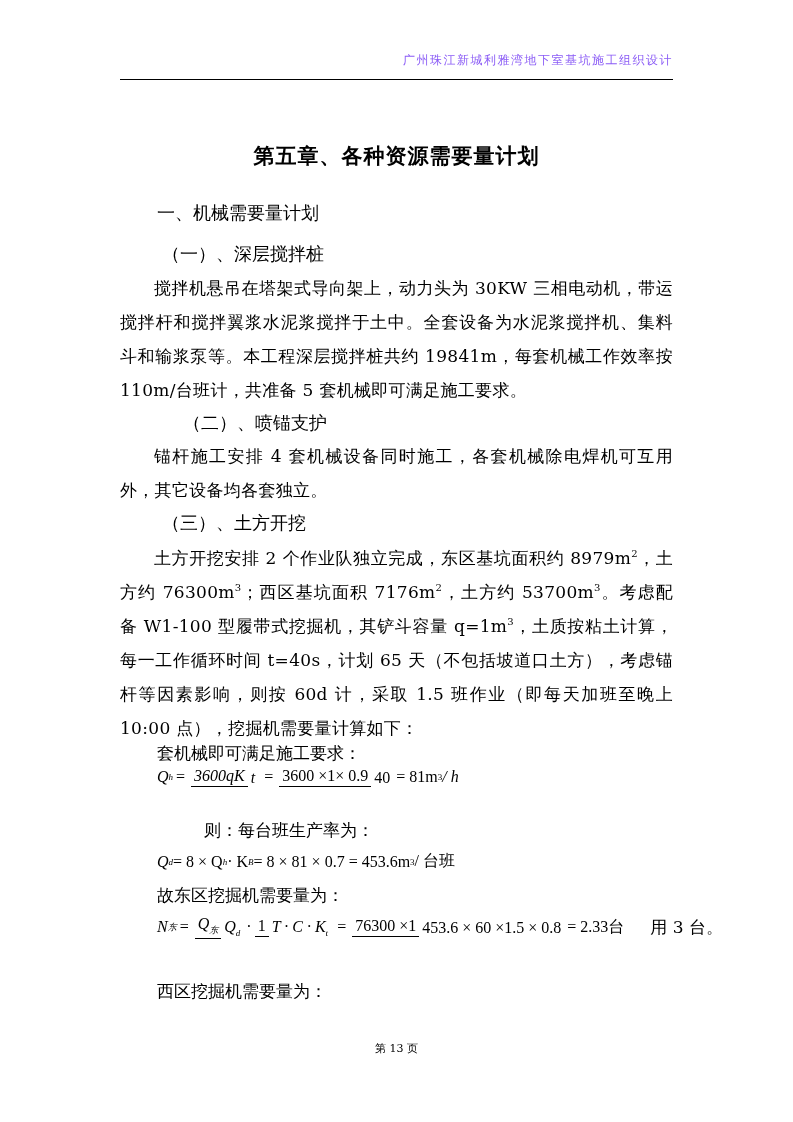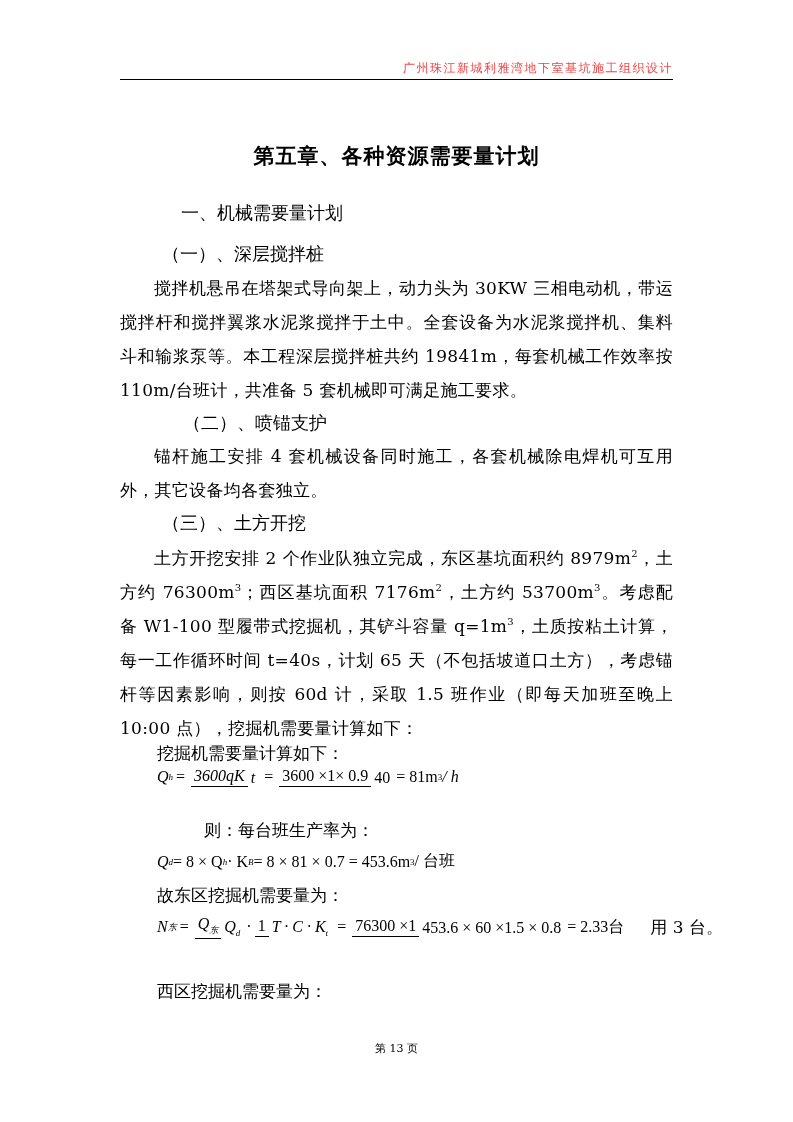--- a/index.html
+++ b/index.html
@@ -1,19 +1,19 @@
 <!DOCTYPE html>
 <html><head>
 <meta charset="utf-8">
 <style>
   html, body { margin: 0; padding: 0; background: #ffffff; }
   body { width: 793px; height: 1122px; position: relative; overflow: hidden;
          font-family: "DejaVu Serif", "Liberation Serif", serif; color: #000; }
-  .header-text { position: absolute; top: 60px; right: 120px; font-size: 12px;
-                 letter-spacing: 1.5px; color: #ef4444; }
+  .header-text { position: absolute; top: 52px; right: 120px; font-size: 12px;
+                 letter-spacing: 1.5px; color: #8b5cf6; }
   .header-rule { position: absolute; top: 79px; left: 120px; width: 553px; height: 0;
                  border-top: 1.5px solid #000; }
   .chapter-title { position: absolute; top: 142px; left: 0; width: 793px; text-align: center;
                    font-family: "DejaVu Sans", "Liberation Sans", sans-serif; font-weight: bold;
                    font-size: 21px; letter-spacing: 1px; }
   .h1 { position: absolute; left: 157px; font-family: "DejaVu Sans", "Liberation Sans", sans-serif;
         font-size: 18px; }
   .h2 { position: absolute; left: 162px; font-family: "DejaVu Sans", "Liberation Sans", sans-serif;
         font-size: 18px; }
   .para { position: absolute; left: 120px; width: 553px; font-size: 17px; line-height: 34px;
@@ -33,32 +33,32 @@
   .footer { position: absolute; top: 1041px; left: 0; width: 793px; text-align: center; font-size: 11px; }
 </style>
 </head>
 <body>
 
 <div class="header-text">广州珠江新城利雅湾地下室基坑施工组织设计</div>
 <div class="header-rule"></div>
 
 <div class="chapter-title">第五章、各种资源需要量计划</div>
 
-<div class="h1" style="top:201px;margin-left:24px;">一、机械需要量计划</div>
+<div class="h1" style="top:201px;">一、机械需要量计划</div>
 
 <div class="h2" style="top:242px;">（一）、深层搅拌桩</div>
 <div class="para" style="top:271px;">搅拌机悬吊在塔架式导向架上，动力头为 30KW 三相电动机，带运搅拌杆和搅拌翼浆水泥浆搅拌于土中。全套设备为水泥浆搅拌机、集料斗和输浆泵等。本工程深层搅拌桩共约 19841m，每套机械工作效率按 110m/台班计，共准备 5 套机械即可满足施工要求。</div>
 
 <div class="h2" style="top:411px;margin-left:21px;">（二）、喷锚支护</div>
 <div class="para" style="top:439px;">锚杆施工安排 4 套机械设备同时施工，各套机械除电焊机可互用外，其它设备均各套独立。</div>
 
 <div class="h2" style="top:511px;">（三）、土方开挖</div>
 <div class="para" style="top:541px;"><span>土方开挖安排 2 个作业队独立完成，东区基坑面积约 8979m</span><sup>2</sup><span>，土方约 76300m</span><sup>3</sup><span>；西区基坑面积 7176m</span><sup>2</sup><span>，土方约 53700m</span><sup>3</sup><span>。考虑配备 W1-100 型履带式挖掘机，其铲斗容量 q=1m</span><sup>3</sup><span>，土质按粘土计算，每一工作循环时间 t=40s，计划 65 天（不包括坡道口土方），考虑锚杆等因素影响，则按 60d 计，采取 1.5 班作业（即每天加班至晚上 10:00 点），挖掘机需要量计算如下：</span></div>
 
-<div class="line" style="top:742px;">挖掘机需要量计算如下：</div>
+<div class="line" style="top:742px;">套机械即可满足施工要求：</div>
 
 <div class="formula" style="top:767px;">
   <i>Q</i>
     <span class="sub">h</span>
   <span class="op">=</span>
   <span class="frac">
       <span class="num"><i>3600qK</i></span>
       <span class="den"><i>t</i></span>
     </span>
   <span class="op">=</span>

